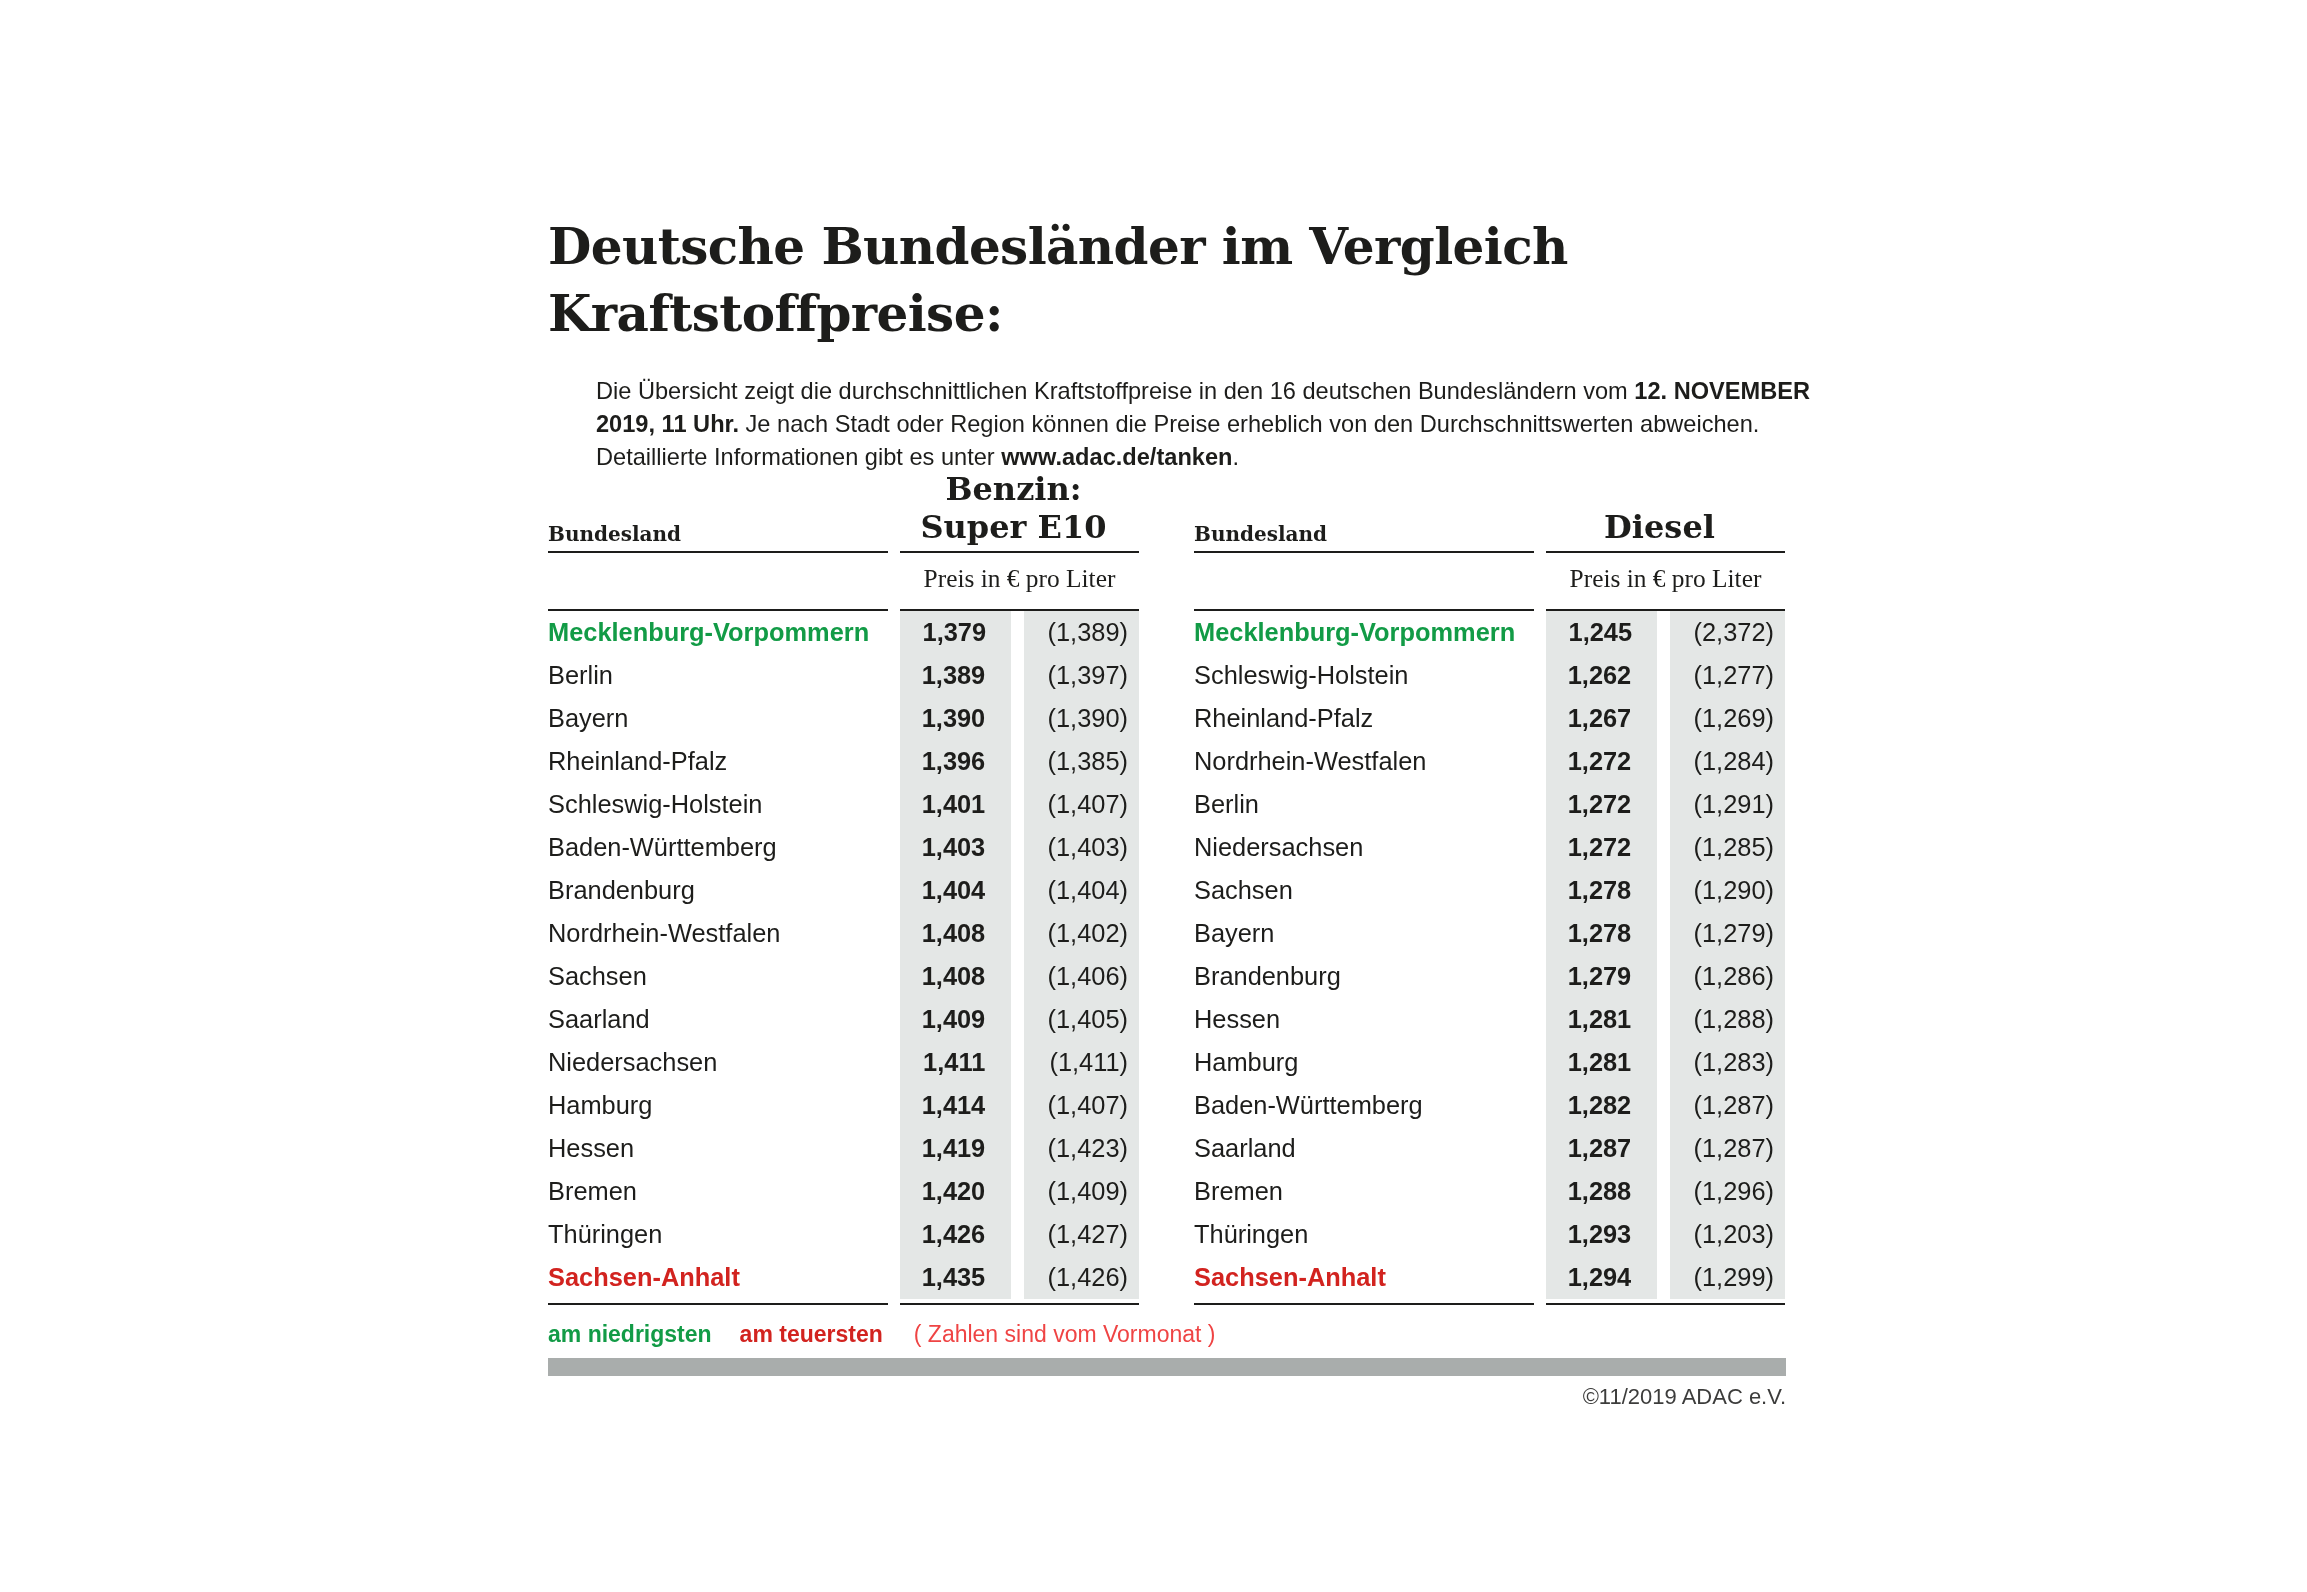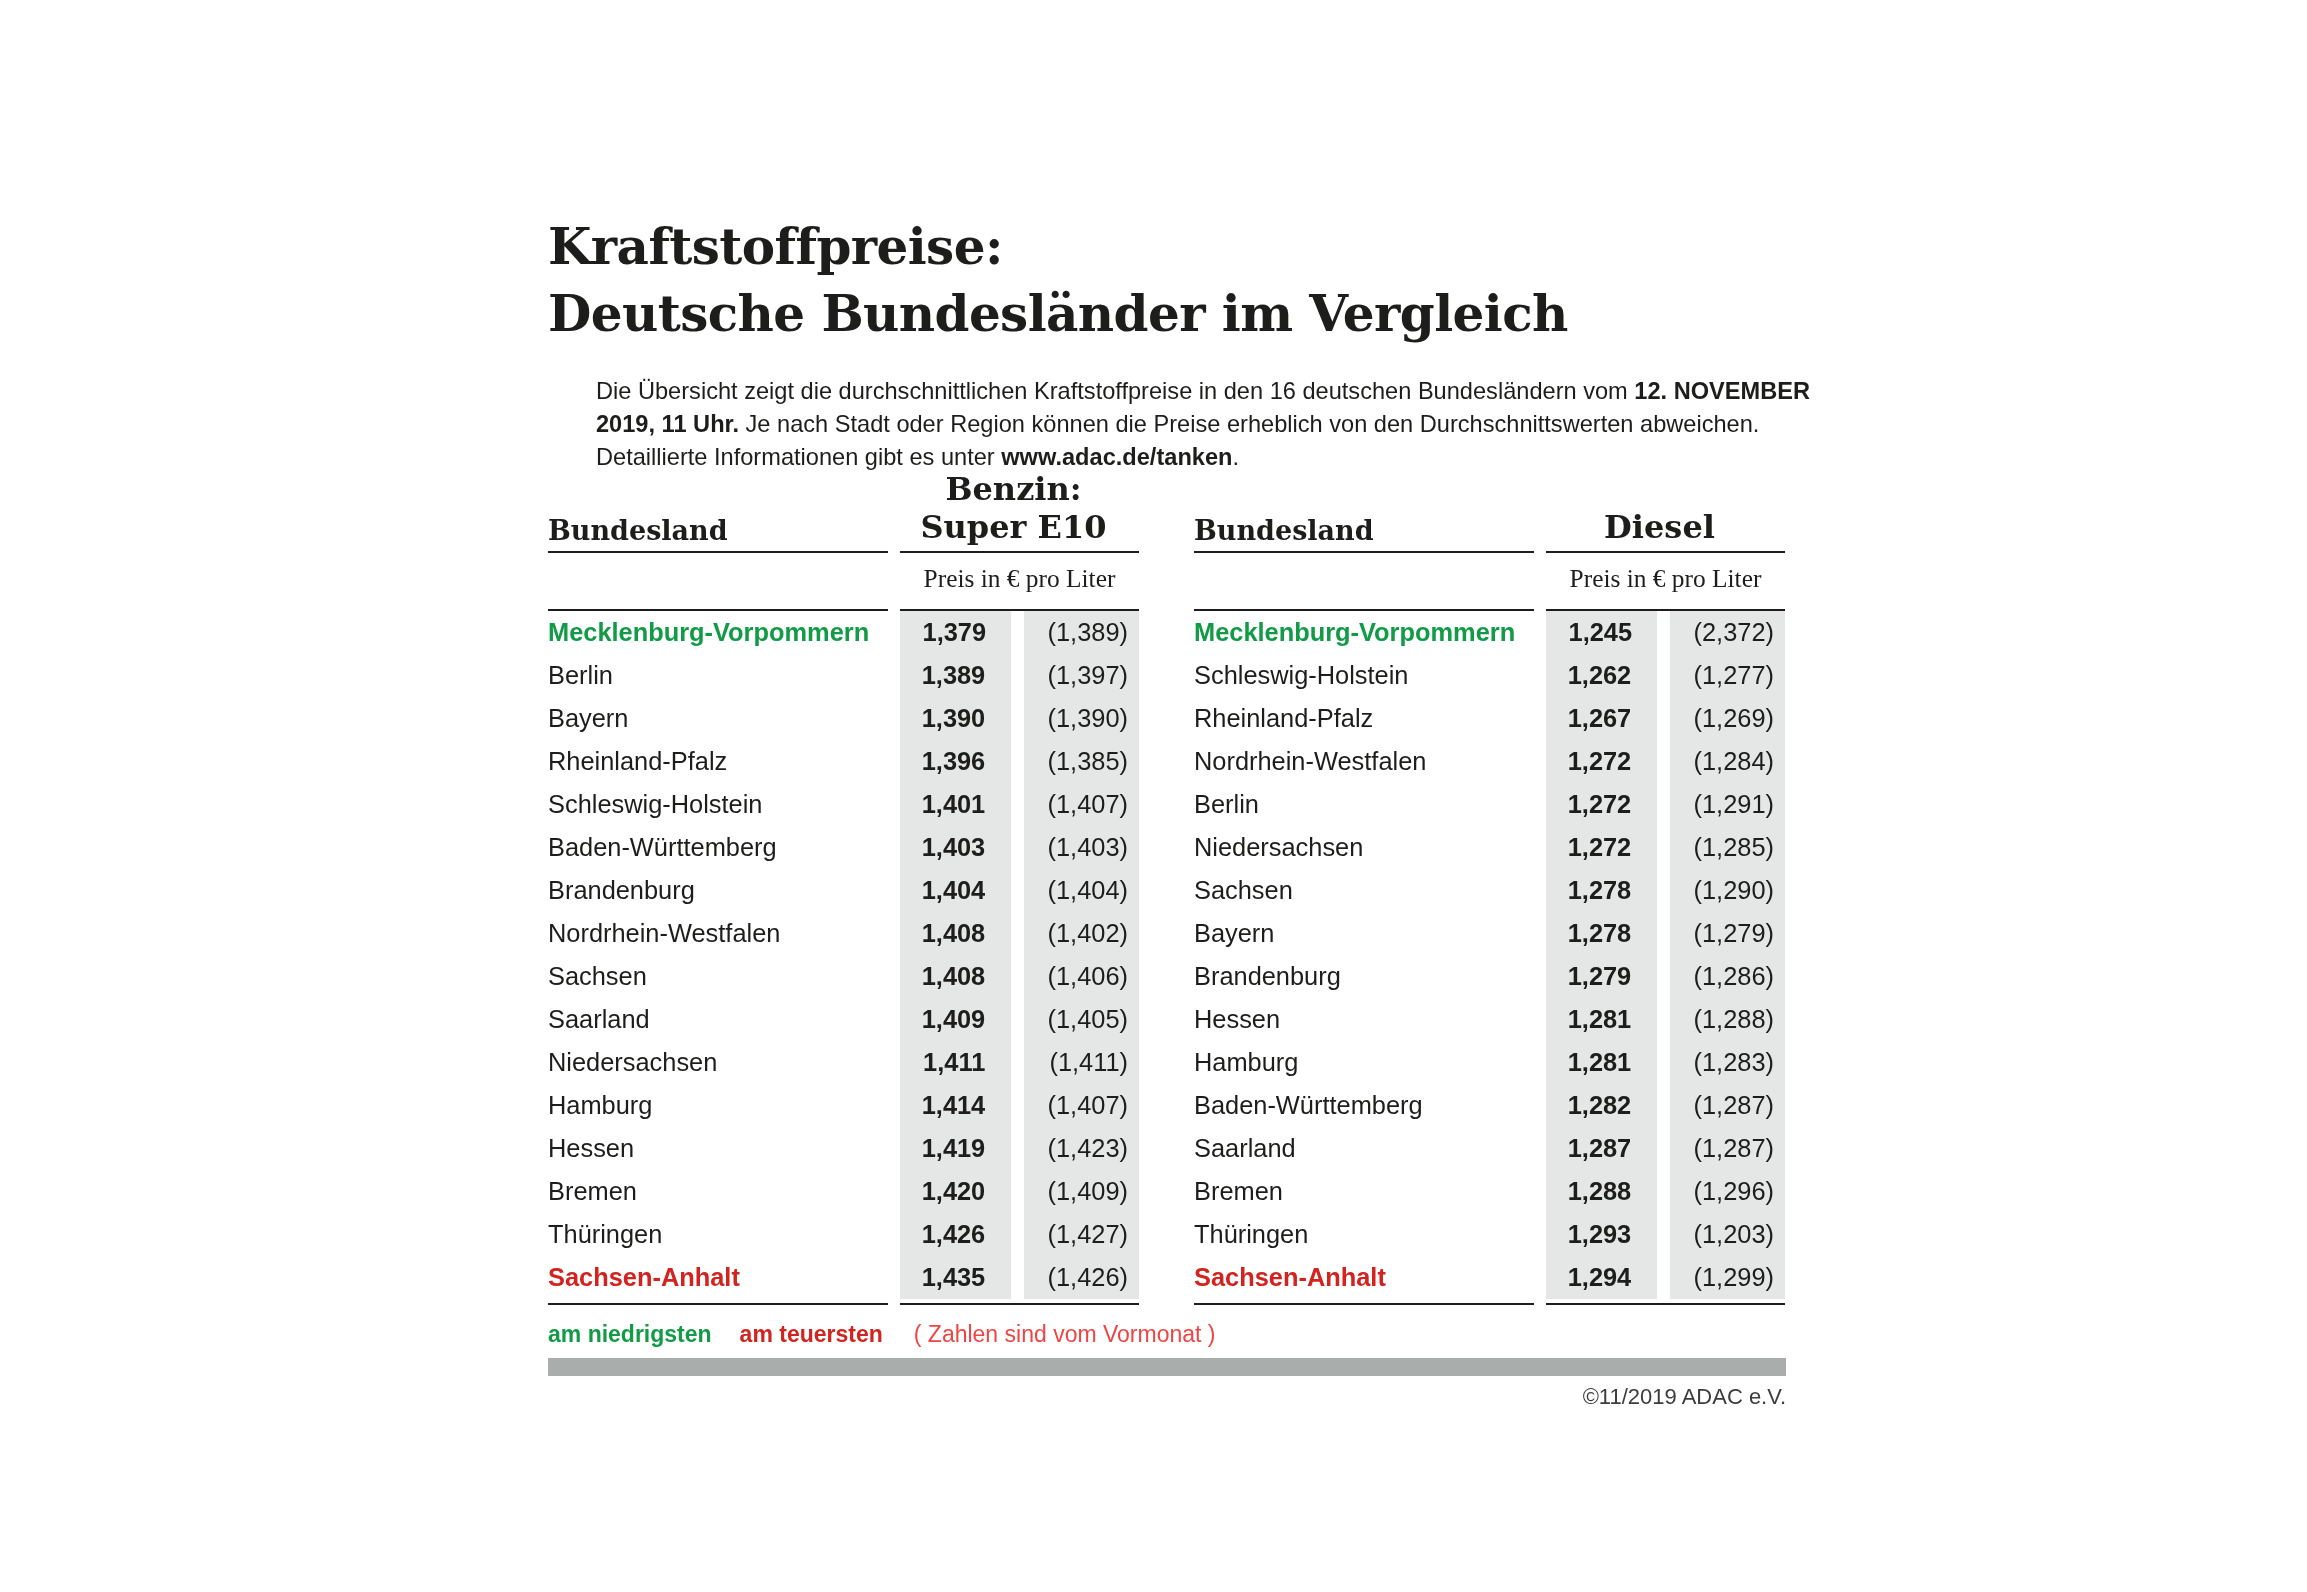--- a/index.html
+++ b/index.html
@@ -14,21 +14,21 @@
 
   
   .intro{margin-top:28px;font-size:23.6px;line-height:33px;color:#1d1d1b;width:1238px;margin-left:48px;}
   .intro b{font-weight:bold;}
 
   
   .tables{display:flex;gap:55px;margin-top:33px;}
   .ftable{width:591px;}
 
   .thead{display:flex;align-items:flex-end;height:39px;}
-  .thead .h-state{width:340px;font-family:"DejaVu Serif", serif;font-weight:bold;font-size:27px;}
+  .thead .h-state{width:340px;font-family:"DejaVu Serif", serif;font-weight:bold;font-size:20px;}
   .thead .h-fuel{width:251px;text-align:center;font-family:"DejaVu Serif", serif;font-weight:bold;font-size:32px;}
 
   .rule{display:flex;margin-top:4.8px;}
   .rule .seg1{width:340px;border-top:2.4px solid #1d1d1b;}
   .rule .gap{width:12px;}
   .rule .seg2{width:239px;border-top:2.4px solid #1d1d1b;}
 
   .subhead{display:flex;height:51px;align-items:center;font-family:Liberation Serif, serif;}
   .subhead .s-spacer{width:352px;}
   .subhead .s-unit{width:239px;text-align:center;font-size:25.4px;color:#1d1d1b;}
@@ -58,22 +58,22 @@
   .divider{margin-top:9.7px;width:1238px;height:18px;background:#a9adac;}
   .copyright{margin-top:8.5px;text-align:right;font-size:22px;color:#3c3c3b;}
 </style>
 </head>
 <body>
 
 <div class="canvas">
   <div class="content">
 
     <div class="title">
+      <div>Deutsche Bundesländer im Vergleich</div>
       <div>Kraftstoffpreise:</div>
-      <div>Deutsche Bundesländer im Vergleich</div>
     </div>
 
     <div class="intro"><span>Die Übersicht zeigt die durchschnittlichen Kraftstoffpreise in den 16 deutschen Bundesländern vom </span><b>12. NOVEMBER 2019, 11 Uhr.</b><span> Je nach Stadt oder Region können die Preise erheblich von den Durchschnittswerten abweichen. Detaillierte Informationen gibt es unter </span><b>www.adac.de/tanken</b><span>.</span></div>
 
     <div class="tables">
 
       <div class="ftable">
         <div class="thead">
           <div class="h-state">Bundesland</div>
           <div class="h-fuel">Benzin: Super E10</div>

